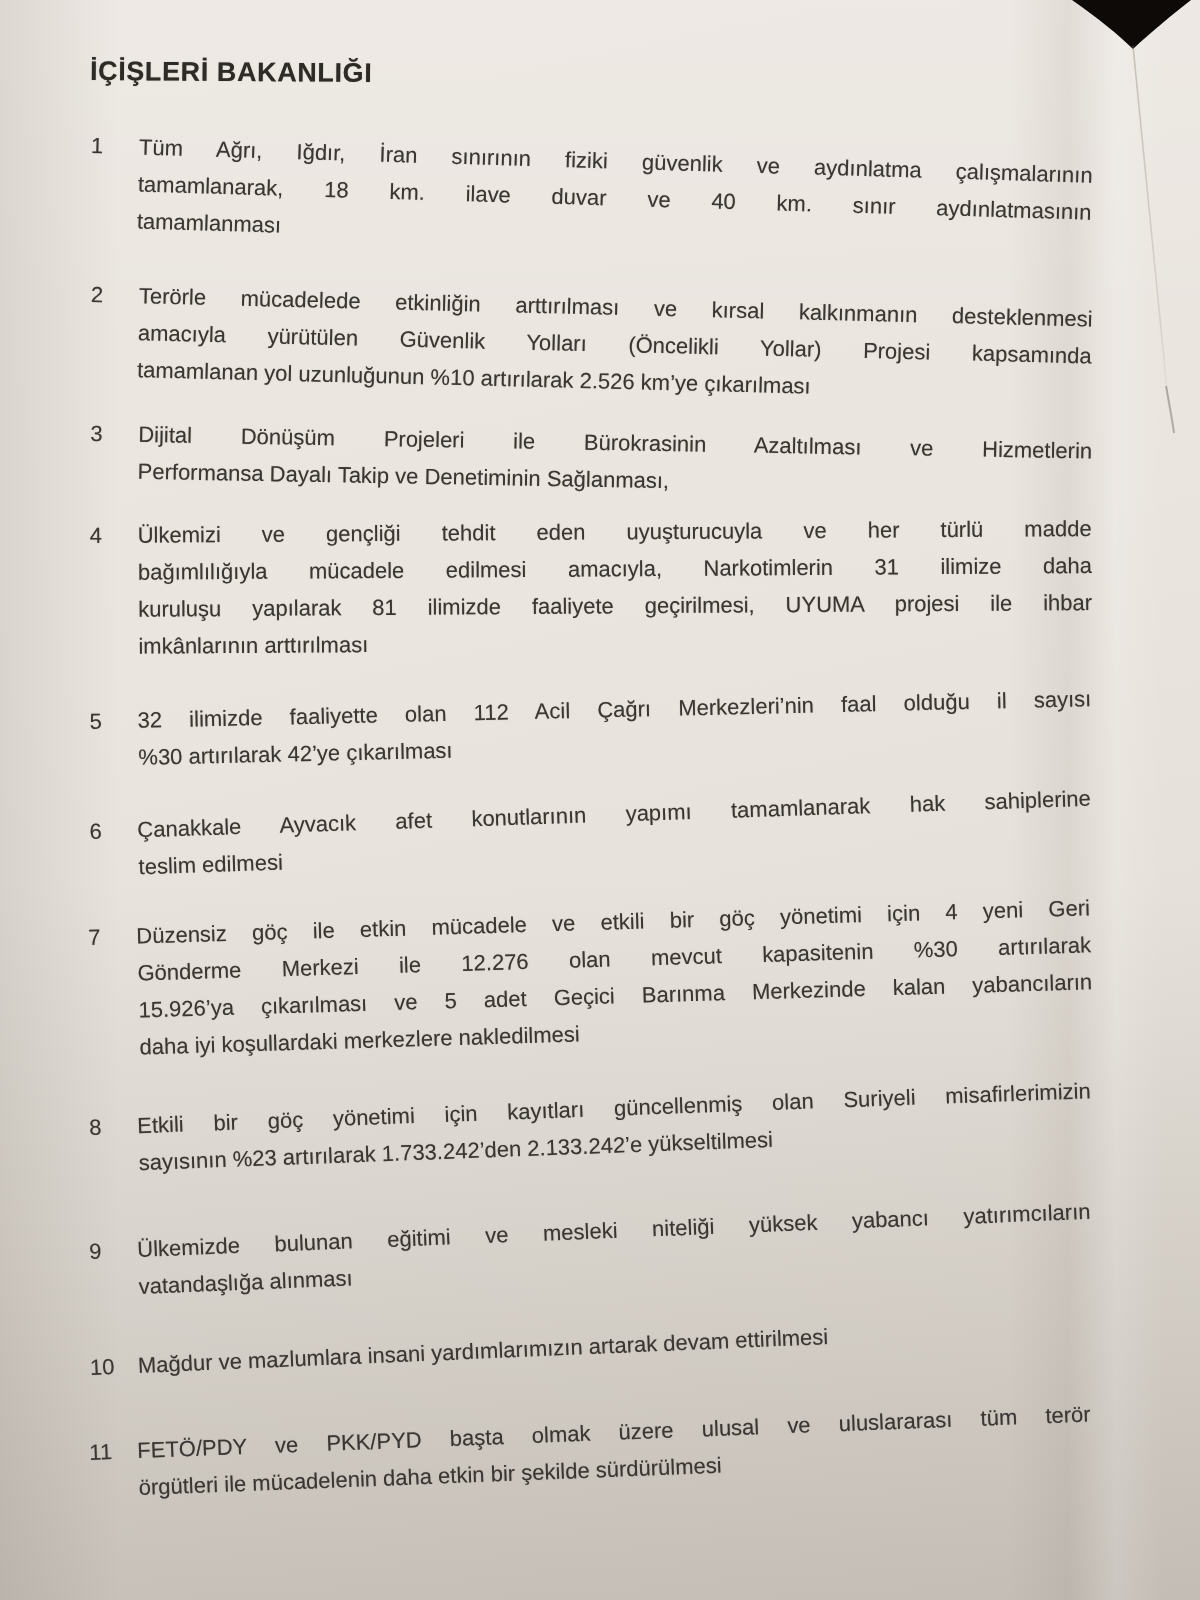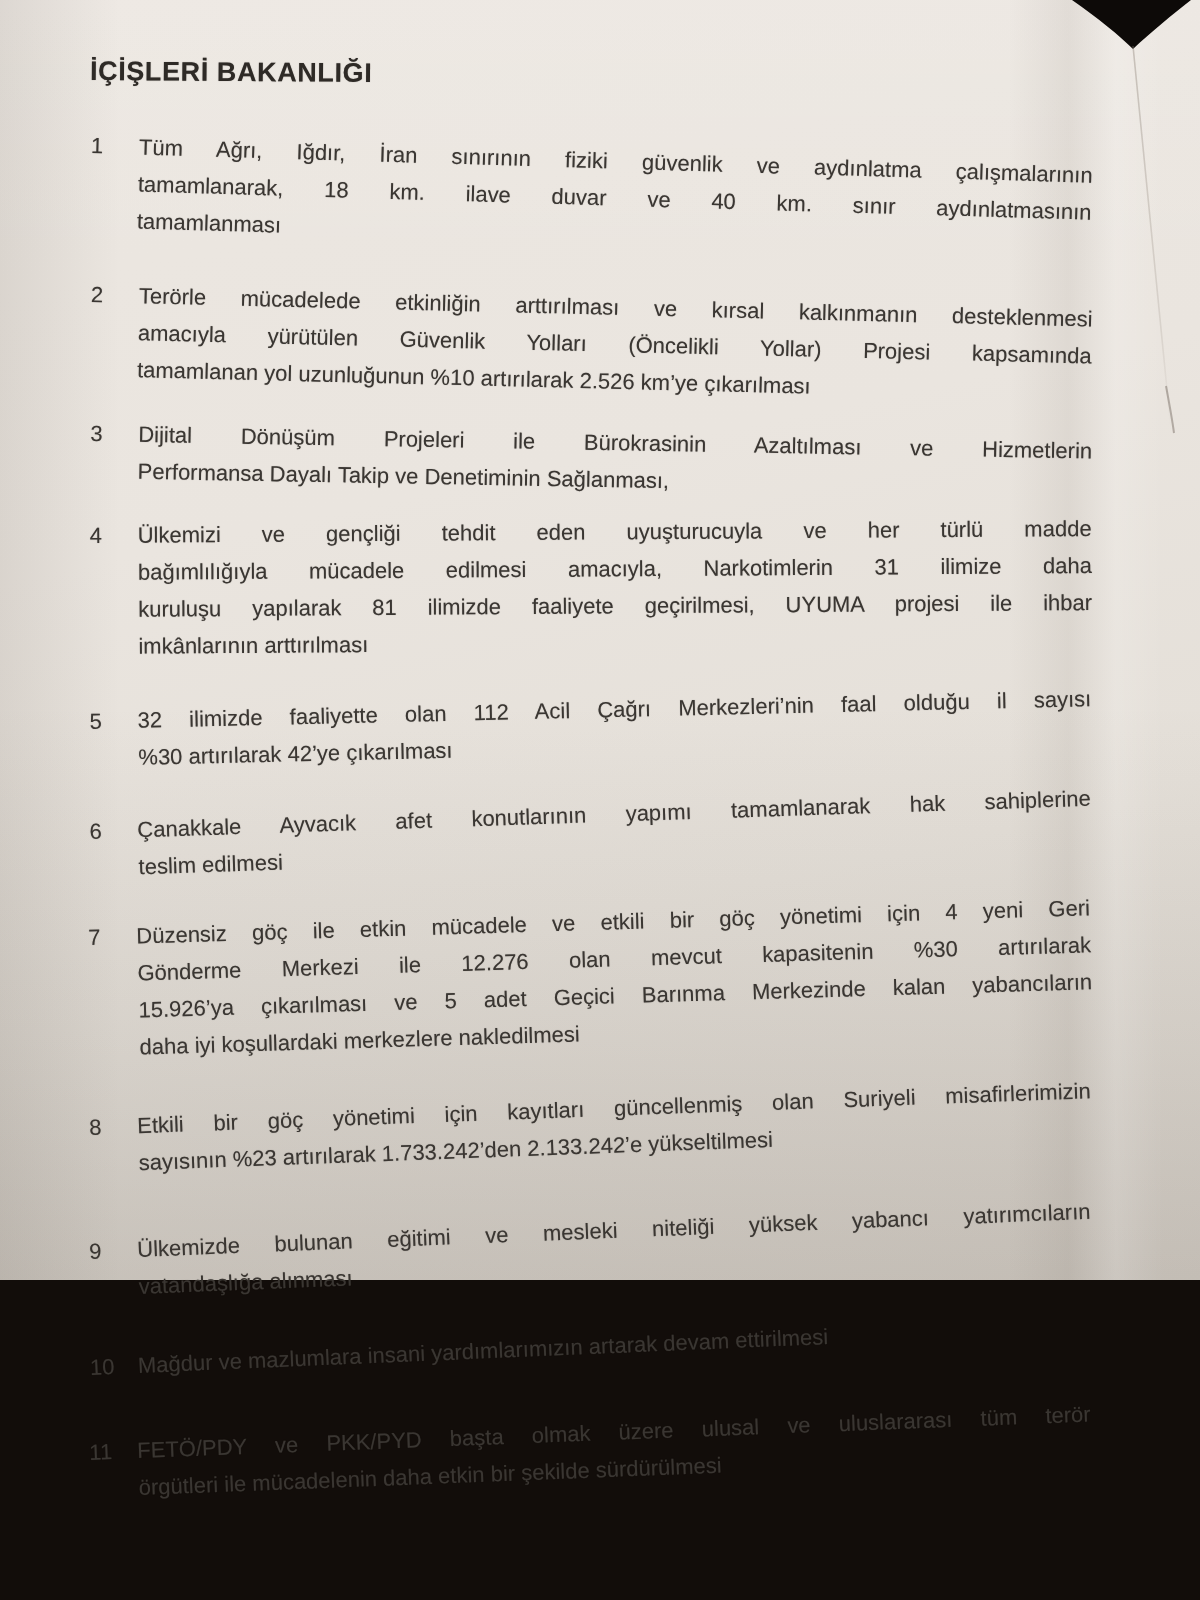--- a/index.html
+++ b/index.html
@@ -7,21 +7,21 @@
     padding: 0;
     width: 1200px;
     height: 1600px;
     overflow: hidden;
     background: #120d0a;
     font-family: "Liberation Sans", "DejaVu Sans", sans-serif;
   }
   .photo {
     position: relative;
     width: 1200px;
-    height: 1280px;
+    height: 1600px;
     background:
       linear-gradient(to right, rgba(70,60,50,0.10), rgba(0,0,0,0) 10%, rgba(0,0,0,0) 84%, rgba(120,110,100,0.10) 89%, rgba(255,255,255,0.14) 93%, rgba(0,0,0,0) 97%),
       linear-gradient(to bottom, rgba(255,255,255,0.10), rgba(0,0,0,0) 22%, rgba(0,0,0,0) 55%, rgba(95,88,80,0.10) 82%, rgba(95,88,80,0.18) 100%),
       linear-gradient(168deg, #ece7e1 0%, #eae5df 38%, #e4dfd8 68%, #d9d3cb 100%);
   }
   .overlay-svg {
     position: absolute;
     inset: 0;
     width: 1200px;
     height: 1600px;

